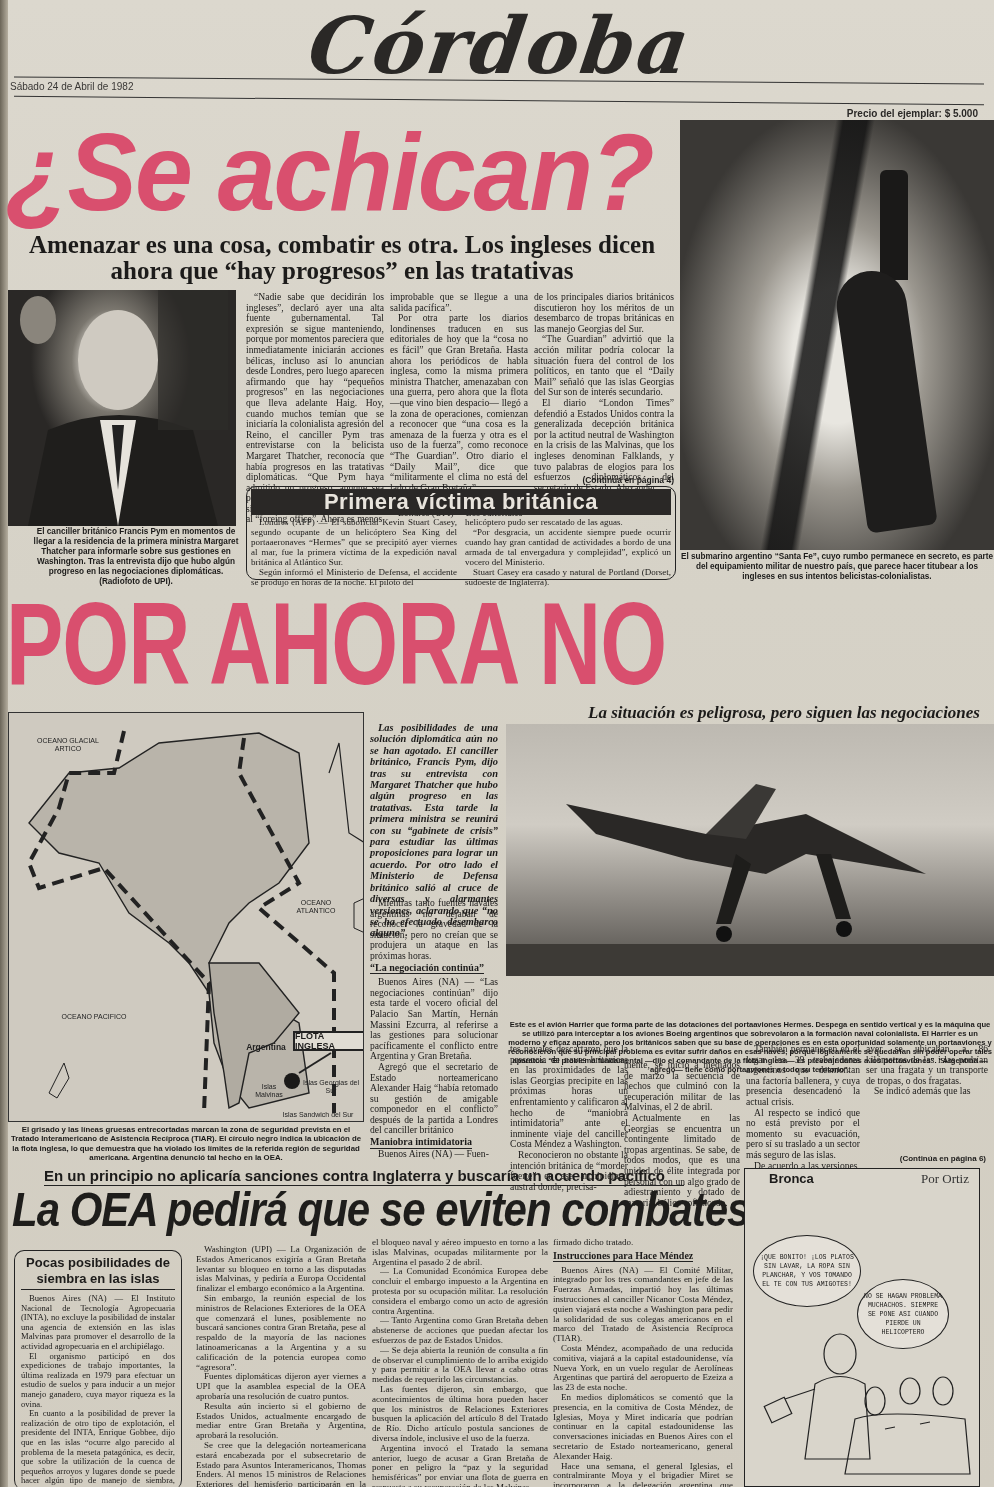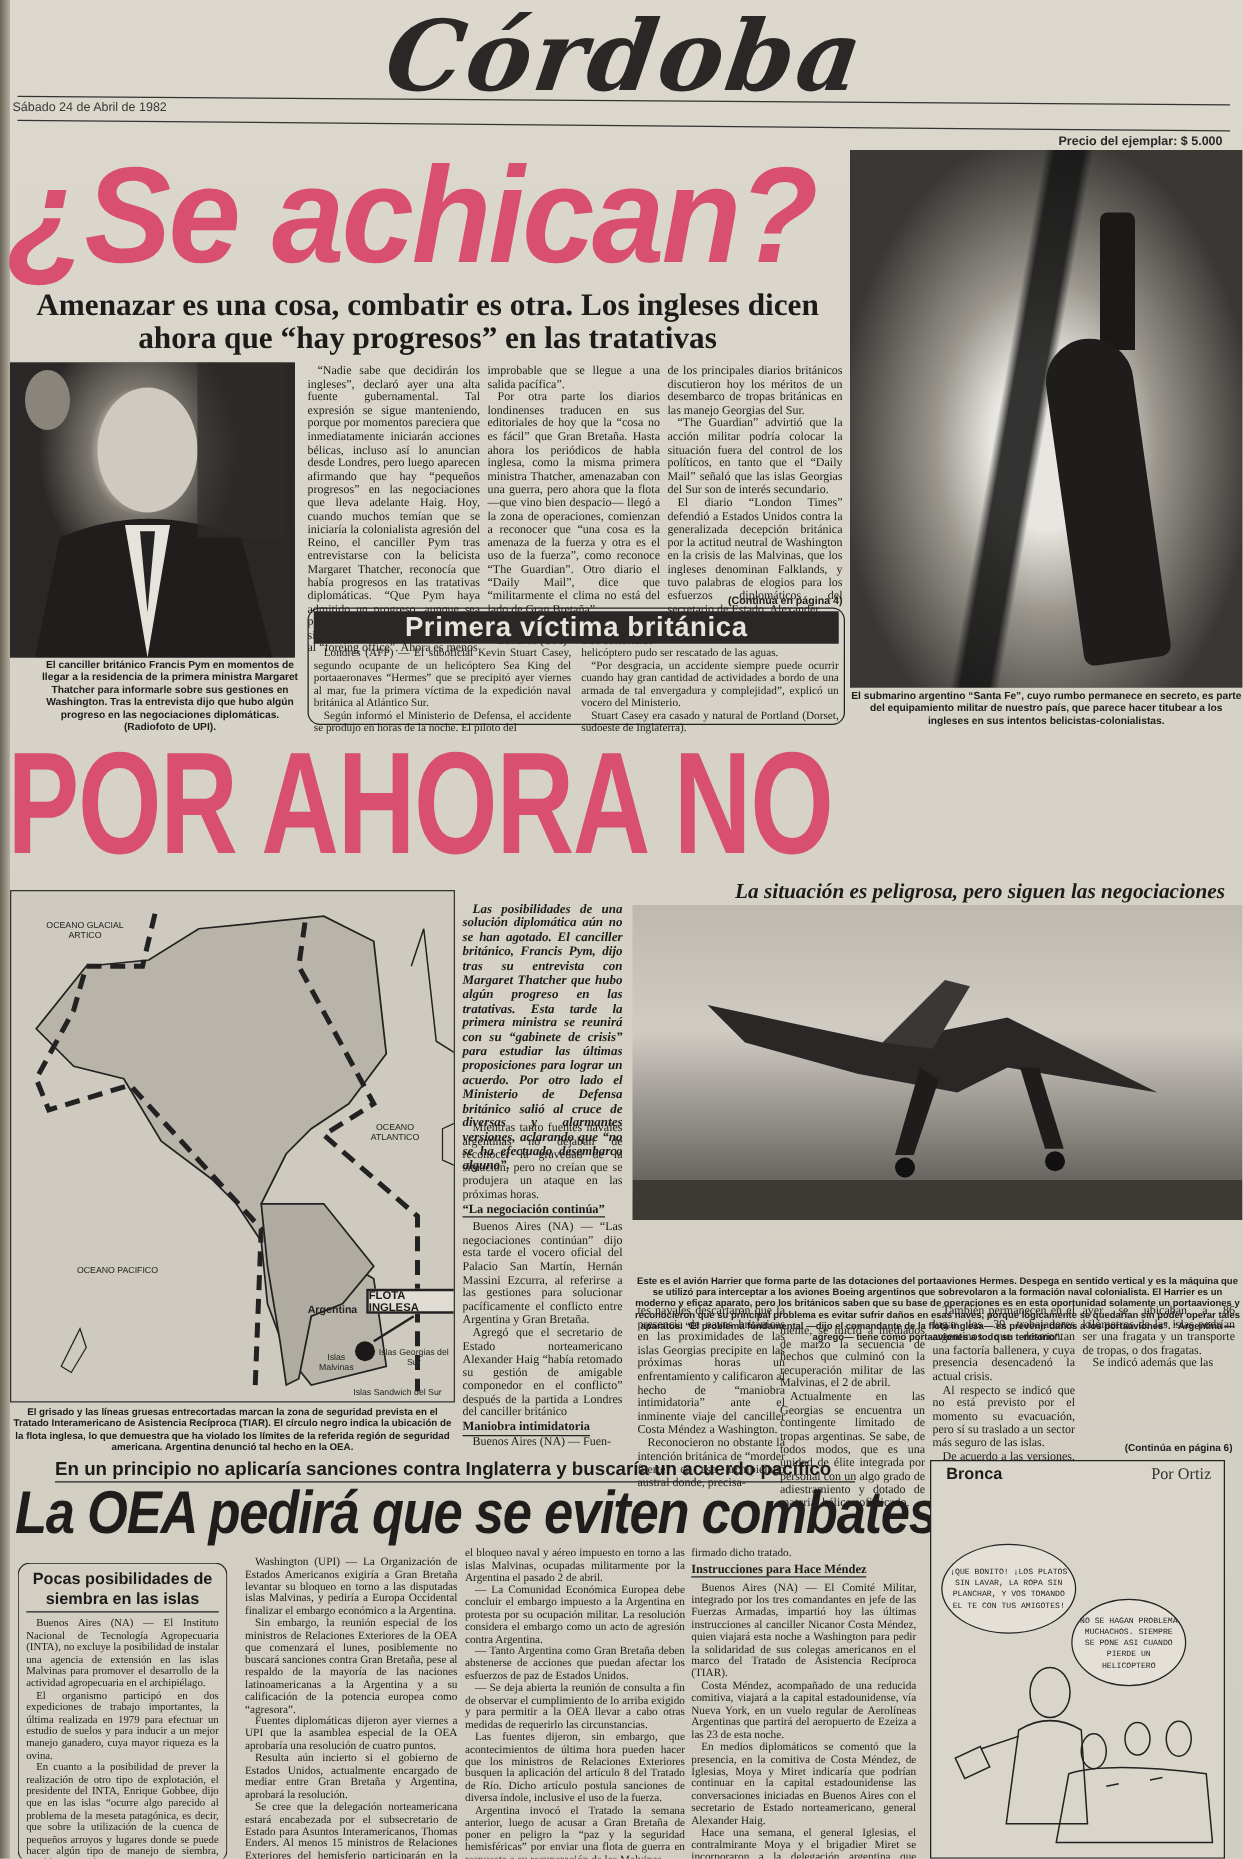--- a/index.html
+++ b/index.html
@@ -185,21 +185,21 @@
   .colo1 { left: 196px; top: 1245px; width: 170px; }
   .colo2 { left: 372px; top: 1238px; width: 176px; }
   .colo3 { left: 553px; top: 1238px; width: 180px; }
 
   
   .cartoon {
     left: 744px; top: 1168px; width: 236px; height: 319px; border: 1.5px solid #222;
     background: #d9d5cb;
   }
   .cartoon .ttl {
-    position: absolute; left: 12px; top: 2px; font-family: "Liberation Sans", sans-serif;
+    position: absolute; left: 24px; top: 2px; font-family: "Liberation Sans", sans-serif;
     font-weight: bold; font-size: 13px;
   }
   .cartoon .by {
     position: absolute; right: 10px; top: 2px; font-family: "Liberation Serif", serif; font-size: 13px;
     color: #333;
   }
   .bubble {
     position: absolute; border: 1.2px solid #222; border-radius: 50%; background: #e4e0d8;
     font-family: Liberation Mono, monospace; font-size: 6.5px; line-height: 9px; text-align: center;
     display: flex; align-items: center; justify-content: center; padding: 6px;

